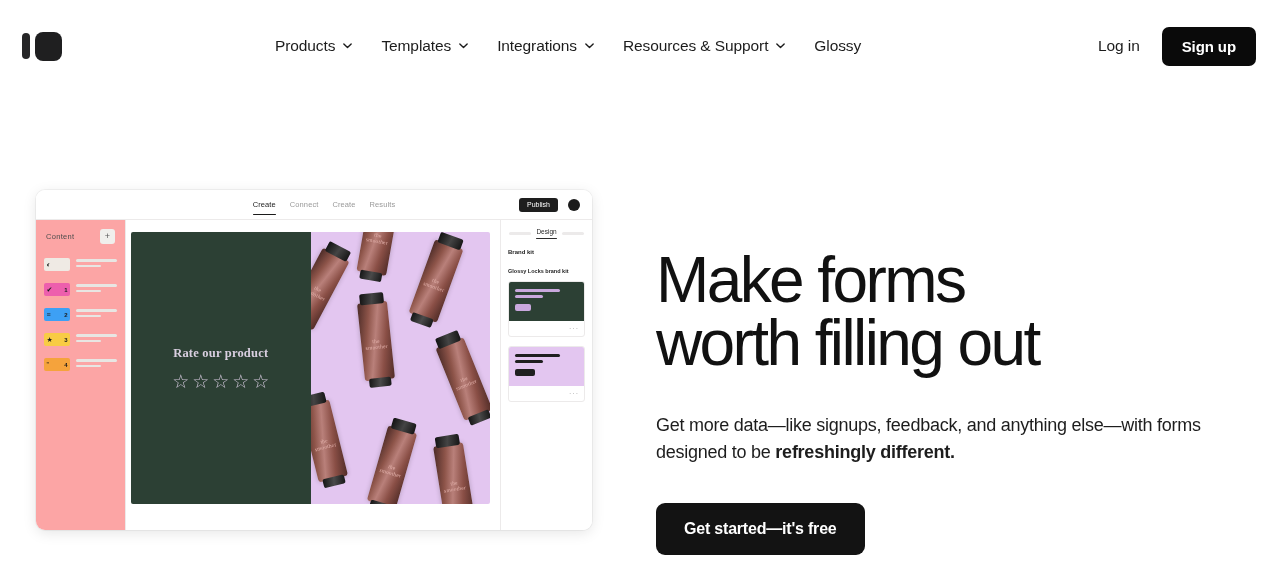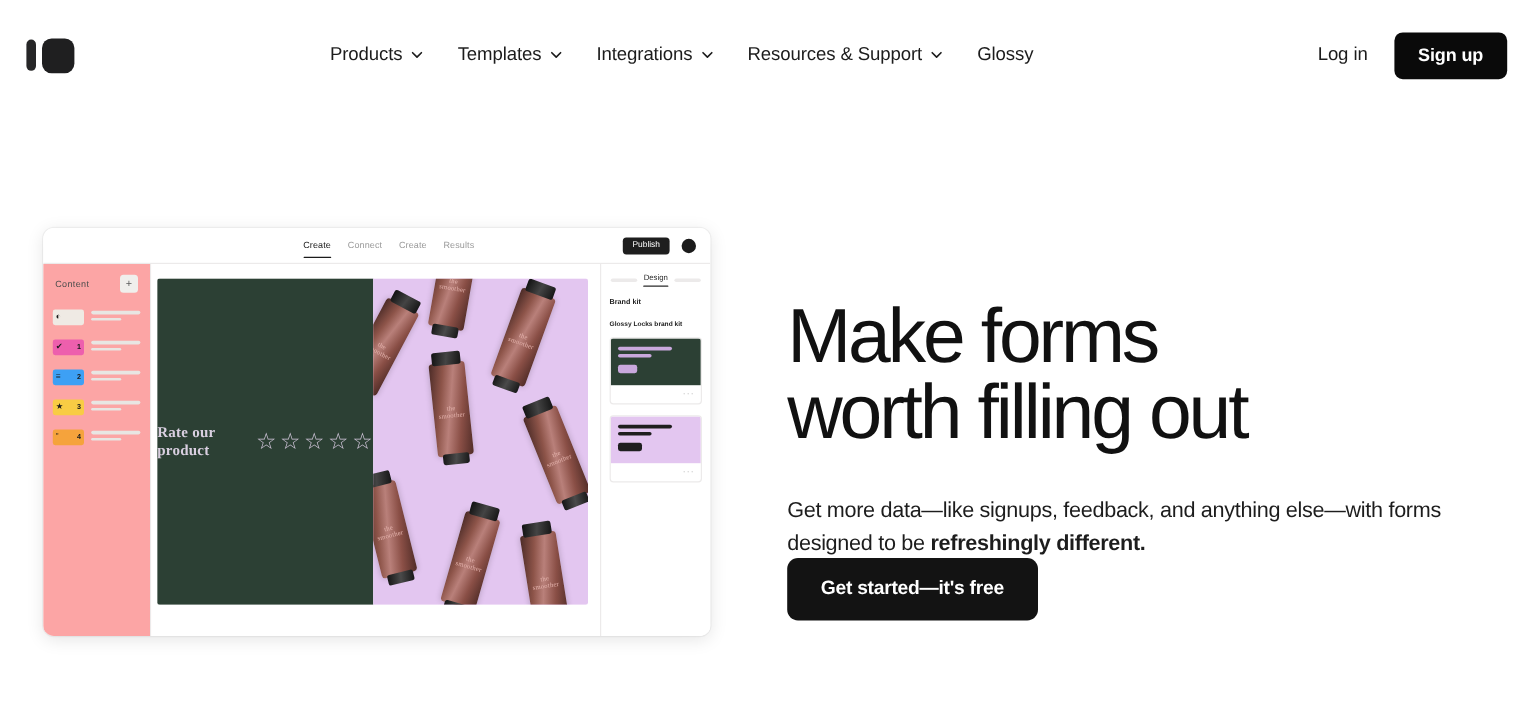--- a/index.html
+++ b/index.html
@@ -232,21 +232,21 @@
   .form-preview {
     height: 100%;
     display: flex;
     border-radius: 2px;
     overflow: hidden;
   }
   .form-left {
     width: 50%;
     background: #2c4034;
     display: flex;
-    flex-direction: row;
+    flex-direction: column;
     align-items: center;
     justify-content: center;
     gap: 11px;
   }
   .form-q {
     font-family: "Liberation Serif", serif;
     font-weight: bold;
     font-size: 12.5px;
     color: #d9cfe0;
     letter-spacing: 0.2px;
@@ -384,20 +384,21 @@
   .subhead {
     margin-top: 38px;
     font-size: 18px;
     line-height: 1.45;
     color: #1d1d1d;
     letter-spacing: -0.25px;
     max-width: 570px;
   }
   .subhead b { font-weight: bold; }
   .cta-btn {
+    margin-top: 38px;
     background: #131313;
     color: #ffffff;
     border: none;
     border-radius: 9px;
     font-size: 16px;
     font-weight: bold;
     padding: 17px 28px;
     cursor: pointer;
     font-family: "Liberation Sans", sans-serif;
     letter-spacing: -0.2px;

